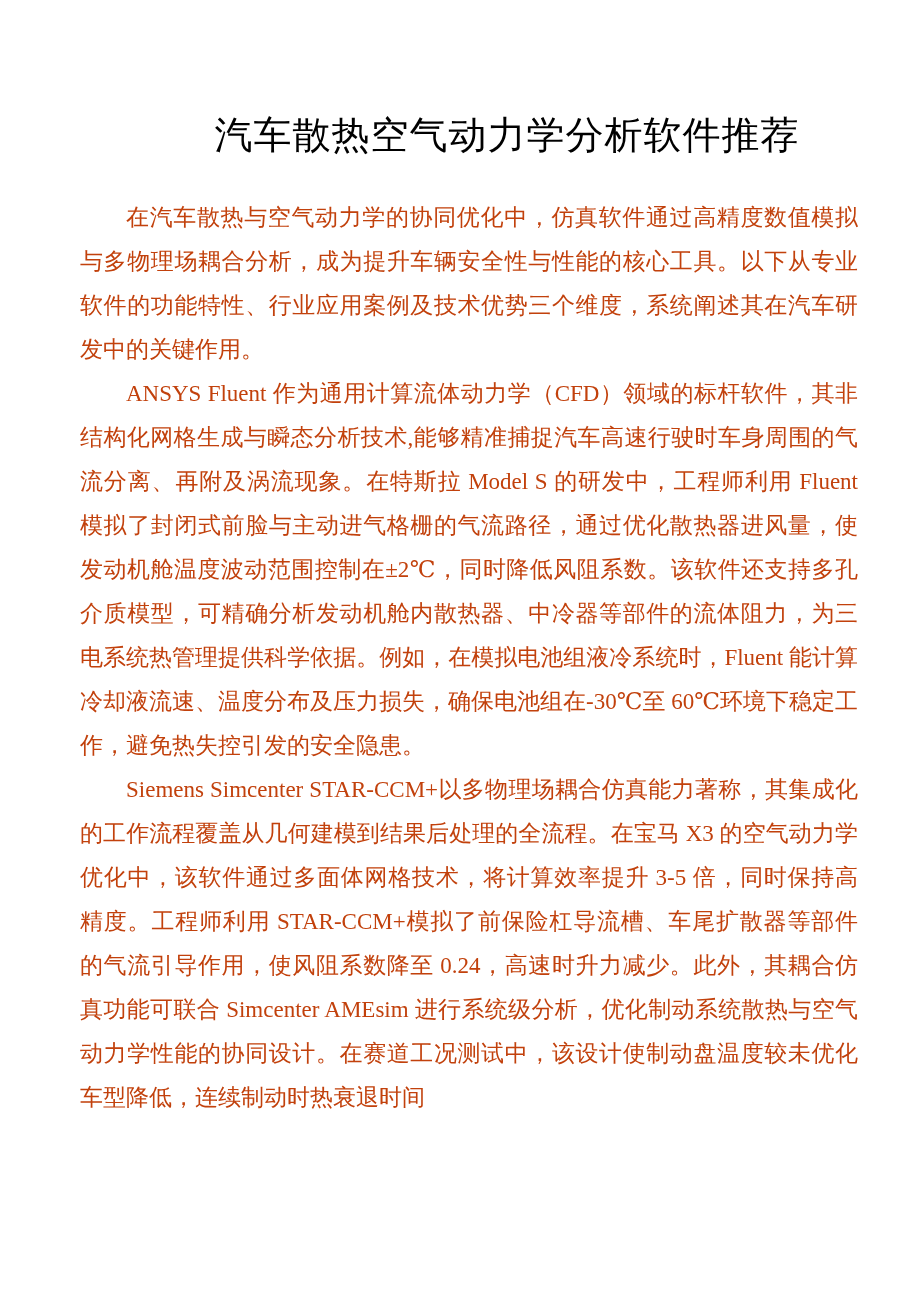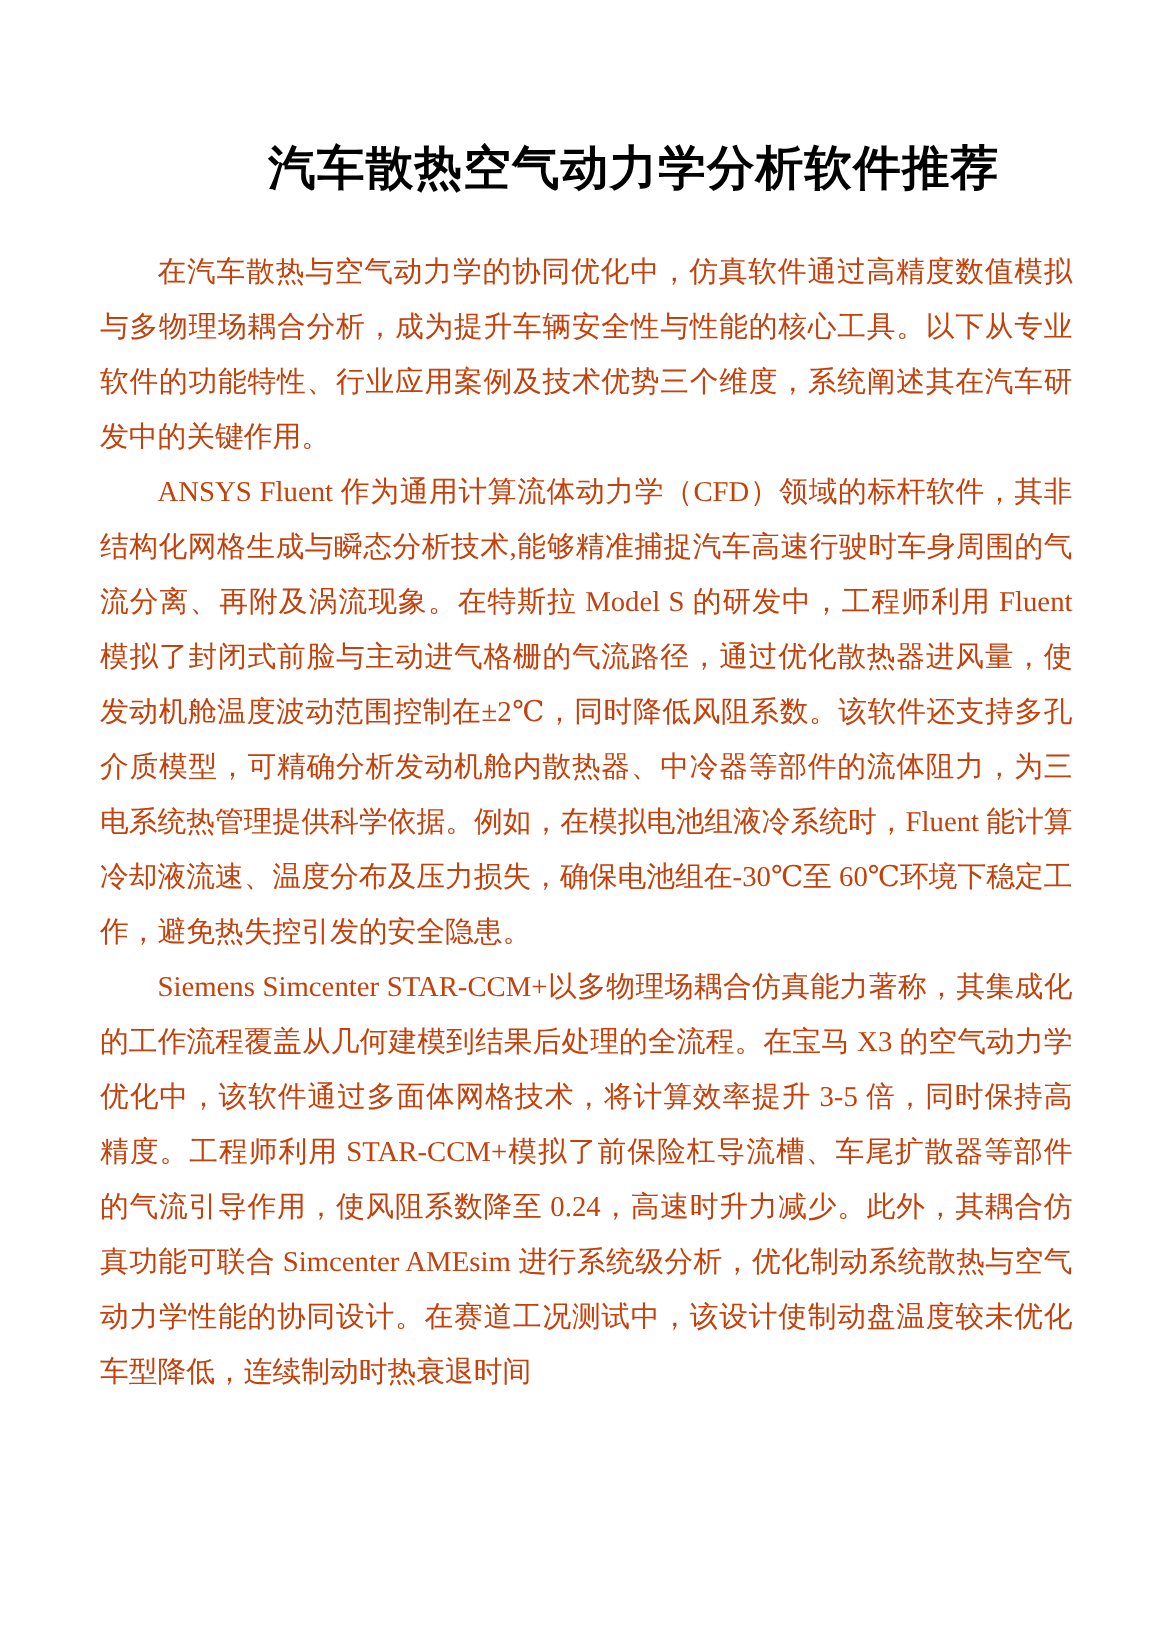--- a/index.html
+++ b/index.html
@@ -13,21 +13,21 @@
     height: 1302px;
     margin: 0 auto;
     background: #ffffff;
     box-sizing: border-box;
     padding: 112px 62px 0 80px;
     overflow: hidden;
     color: #000000;
   }
   .doc-title {
     font-family: "Liberation Sans", "DejaVu Sans", sans-serif;
-    font-weight: bold;
+    font-weight: normal;
     font-size: 38px;
     line-height: 46px;
     text-align: center;
     text-indent: 2em;
     letter-spacing: 1px;
     margin: 0 0 38px 0;
     color: #000000;
   }
   .doc-body {
     font-family: "Liberation Serif", "DejaVu Serif", serif;

